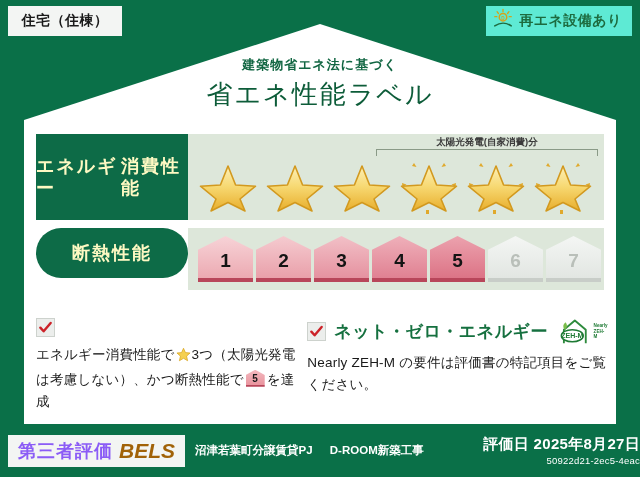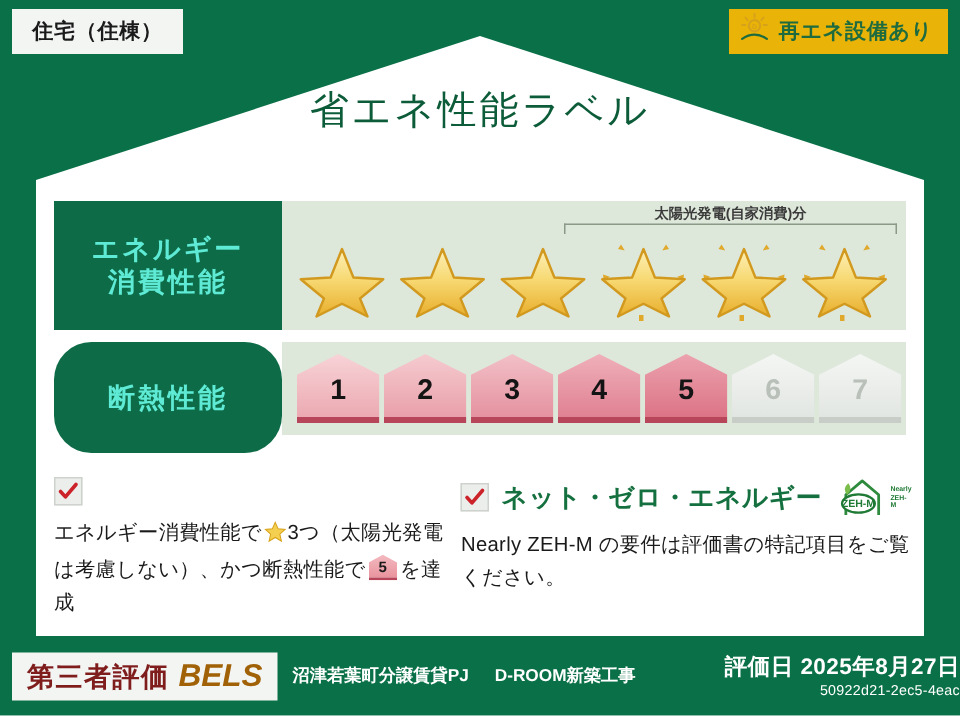--- a/index.html
+++ b/index.html
@@ -45,21 +45,21 @@
     font-size:14px; font-weight:bold; color:#1a1a1a;
     letter-spacing:0.5px;
     z-index:6;
   }
 
   
   #renewable-badge {
     position:absolute;
     right:8px; top:6px;
     height:30px;
-    background:#eab308;
+    background:#5eead4;
     display:flex; align-items:center;
     padding:0 10px 0 6px;
     gap:5px;
     z-index:6;
   }
   #renewable-badge .rb-text {
     font-size:14px; font-weight:bold; color:#1d6b3f;
     letter-spacing:0.5px;
   }
 
@@ -82,22 +82,22 @@
   }
 
   
   .rows { position:absolute; left:36px; top:134px; width:568px; z-index:5; }
 
   .rate-row { display:flex; align-items:stretch; margin-bottom:8px; position:relative; }
 
   .row-label {
     width:152px; flex:0 0 152px;
     background:#0d6b47;
-    color:#5eead4;
-    display:flex; flex-direction:column;
+    color:#fef9c3;
+    display:flex; flex-direction:row;
     align-items:center; justify-content:center;
     font-weight:bold;
     letter-spacing:2px;
   }
   .row-label span { display:block; line-height:1.25; }
   #energy-row .row-label { font-size:18px; }
   #insul-row .row-label { font-size:18px; }
 
   .row-body {
     flex:1;
@@ -128,21 +128,21 @@
   .stars {
     position:absolute;
     left:0; right:0; top:20px;
     display:flex; align-items:center;
     padding-left:8px;
   }
   .star-cell { width:67px; height:62px; position:relative; flex:0 0 67px; }
 
   
   #insul-row .row-body { height:62px; }
-  #insul-row .row-label { height:74px;border-radius:25px; }
+  #insul-row .row-label { height:50px;border-radius:25px; }
 
   .houses {
     position:absolute;
     left:10px; top:8px;
     display:flex; gap:3px;
   }
   .house-badge {
     width:55px; height:46px;
     position:relative;
     display:flex; align-items:flex-end; justify-content:center;
@@ -206,21 +206,21 @@
     display:flex; align-items:center;
   }
   #bels-box {
     margin-left:8px;
     background:#f3f5f3;
     height:32px;
     display:flex; align-items:center;
     padding:0 10px;
     gap:6px;
   }
-  .bels-jp { font-size:18px; font-weight:bold; color:#7f1d1d; letter-spacing:1px; }
+  .bels-jp { font-size:18px; font-weight:bold; color:#8b5cf6; letter-spacing:1px; }
   .bels-en { font-size:21px; font-weight:bold; color:#a16207; letter-spacing:0px; font-style:italic; }
   .proj {
     margin-left:10px;
     color:#ffffff;
     font-size:11.5px;
     font-weight:bold;
     white-space:nowrap;
   }
   .proj .p2 { margin-left:14px; }
   .eval {
@@ -256,20 +256,21 @@
         </g>
         <circle cx="12" cy="10" r="4.1" fill="none" stroke="#d6a21a" stroke-width="1.6"></circle>
         <text x="12" y="12.6" font-size="5" fill="#d6a21a" text-anchor="middle" font-family="Liberation Sans, sans-serif" font-weight="bold">D</text>
         <path d="M3 19.5 Q12 13.5 21 19.5" fill="none" stroke="#1d6b3f" stroke-width="1.6" stroke-linecap="round"></path>
       </svg>
     </span>
     <span class="rb-text">再エネ設備あり</span>
   </div>
 
   <div class="title-block">
+    <div class="title-sub">建築物省エネ法に基づく</div>
     <div class="title-main">省エネ性能ラベル</div>
   </div>
 
   <div class="rows">
 
     <div class="rate-row" id="energy-row">
       <div class="row-label">
         <span>エネルギー</span>
         <span>消費性能</span>
       </div>

